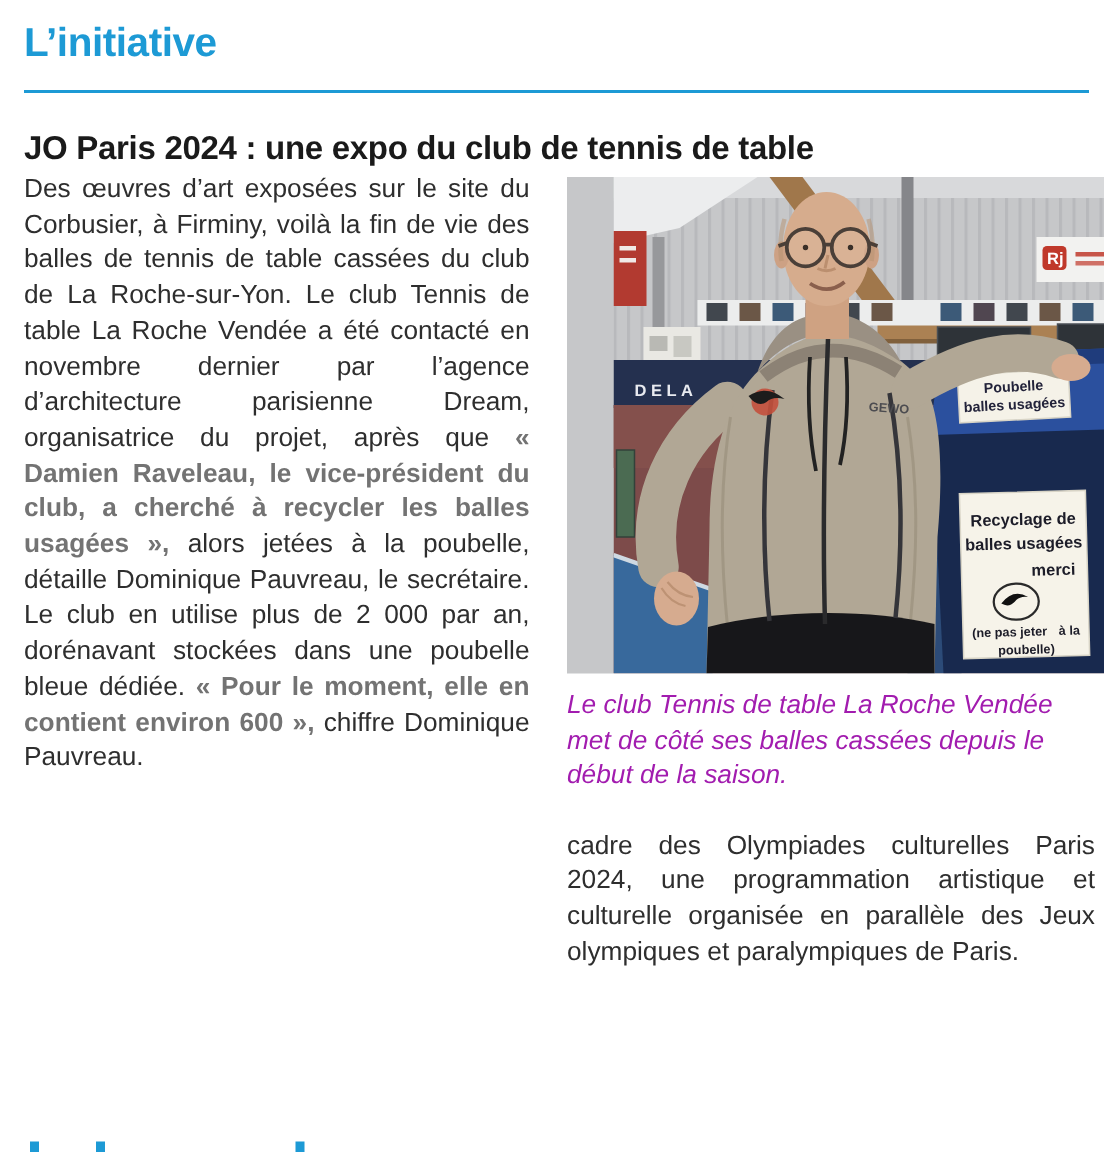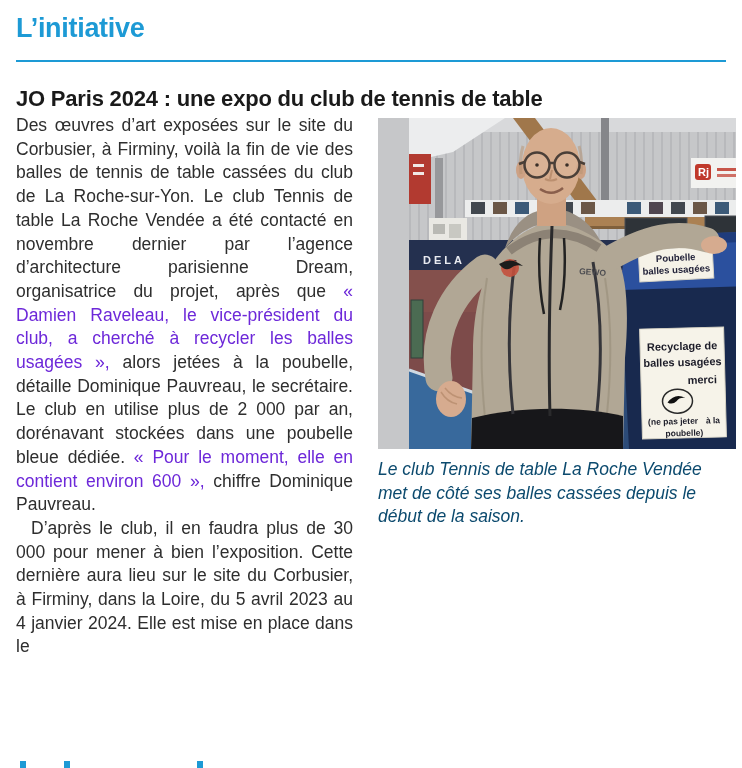--- a/index.html
+++ b/index.html
@@ -14,44 +14,43 @@
   .kicker{position:absolute;left:16px;top:13px;font-size:27px;font-weight:700;color:var(--blue);letter-spacing:-0.3px;}
   .rule{position:absolute;left:16px;top:60px;width:710px;height:2px;background:var(--blue);}
   .title{position:absolute;left:16px;top:71px;font-size:22px;font-weight:700;color:var(--ink);letter-spacing:-0.2px;white-space:nowrap;}
 
   .col-left{position:absolute;left:16px;top:114px;width:337px;}
   .col-right{position:absolute;left:378px;top:118px;width:352px;}
 
   .body-text{font-size:17.5px;line-height:23.7px;color:var(--body);text-align:justify;hyphens:auto;-webkit-hyphens:auto;word-spacing:0.2px;}
   .body-text p{margin:0;}
   .body-text p + p{text-indent:15px;}
-  .bq{font-weight:400;color:#6d28d9;}
+  .bq{font-weight:700;color:#737373;}
 
   figure.photo{margin:0;width:352px;height:331px;overflow:hidden;background:#c6c7c9;padding-left:31px;}
   figure.photo svg{display:block;}
 
-  .caption{margin-top:9px;font-size:17.5px;line-height:23.5px;font-style:italic;color:#0c4a6e;text-align:left;}
+  .caption{margin-top:9px;font-size:17.5px;line-height:23.5px;font-style:italic;color:#a21caf;text-align:left;}
   .credit{margin-top:5px;text-align:right;font-size:13.5px;color:#4a4a4a;font-variant:small-caps;letter-spacing:0.4px;}
   .credit .bar{color:#9a9a9a;}
   .cont{margin-top:23px;}
 
   .clip-glyph{position:absolute;bottom:0;width:6px;height:7px;background:var(--blue);}
 </style>
 </head>
 <body>
 
 <div class="page">
 
   <div class="kicker">L’initiative</div>
   <div class="rule"></div>
   <h1 class="title">JO Paris 2024 : une expo du club de tennis de table</h1>
 
   <div class="col-left body-text">
     <p><span>Des œuvres d’art exposées sur le site du Corbusier, à Firminy, voilà la fin de vie des balles de tennis de table cassées du club de La Roche-sur-Yon. Le club Tennis de table La Roche Vendée a été contacté en novembre dernier par l’agence d’architecture parisienne Dream, organisatrice du projet, après que </span><span class="bq">« Damien Raveleau, le vice-président du club, a cherché à recycler les balles usagées »,</span><span> alors jetées à la poubelle, détaille Dominique Pauvreau, le secrétaire. Le club en utilise plus de 2 000 par an, dorénavant stockées dans une poubelle bleue dédiée. </span><span class="bq">« Pour le moment, elle en contient environ 600 »,</span><span> chiffre Dominique Pauvreau.</span></p>
-    <p>D’après le club, il en faudra plus de 30 000 pour mener à bien l’exposition. Cette dernière aura lieu sur le site du Corbusier, à Firminy, dans la Loire, du 5 avril 2023 au 4 janvier 2024. Elle est mise en place dans le</p>
   </div>
 
   <div class="col-right">
 
     <figure class="photo">
       <svg width="352" height="331" viewBox="0 0 352 331" xmlns="http://www.w3.org/2000/svg">
         <defs>
           <pattern id="ribs" width="9" height="10" patternUnits="userSpaceOnUse">
             <rect width="9" height="10" fill="#c6c7c9"></rect>
             <rect width="2" height="10" fill="#b8b9bc"></rect>
@@ -177,19 +176,22 @@
             <circle cx="101" cy="150" r="9" fill="#c4503c" opacity="0.9"></circle>
             <path d="M 90,146 q 12,-8 24,2 q -8,-2 -12,2 q -6,4 -12,-4 z" fill="#1c1c1c"></path>
           </g>
           <text x="170" y="156" font-size="8.5" font-weight="700" fill="#4c4c50" font-family="Liberation Sans, sans-serif" transform="rotate(4 170 156)">GEWO</text>
         </g>
       </svg>
     </figure>
 
     <figcaption class="caption">Le club Tennis de table La Roche Vendée met de côté ses balles cassées depuis le début de la saison.</figcaption>
 
+    <div class="cont body-text">
+      <p>cadre des Olympiades culturelles Paris 2024, une programmation artistique et culturelle organisée en parallèle des Jeux olympiques et paralympiques de Paris.</p>
+    </div>
   </div>
 
   <div class="clip-glyph" style="left:20px;"></div>
   <div class="clip-glyph" style="left:64px;"></div>
   <div class="clip-glyph" style="left:197px;"></div>
 
 </div>
 
 </body></html>

